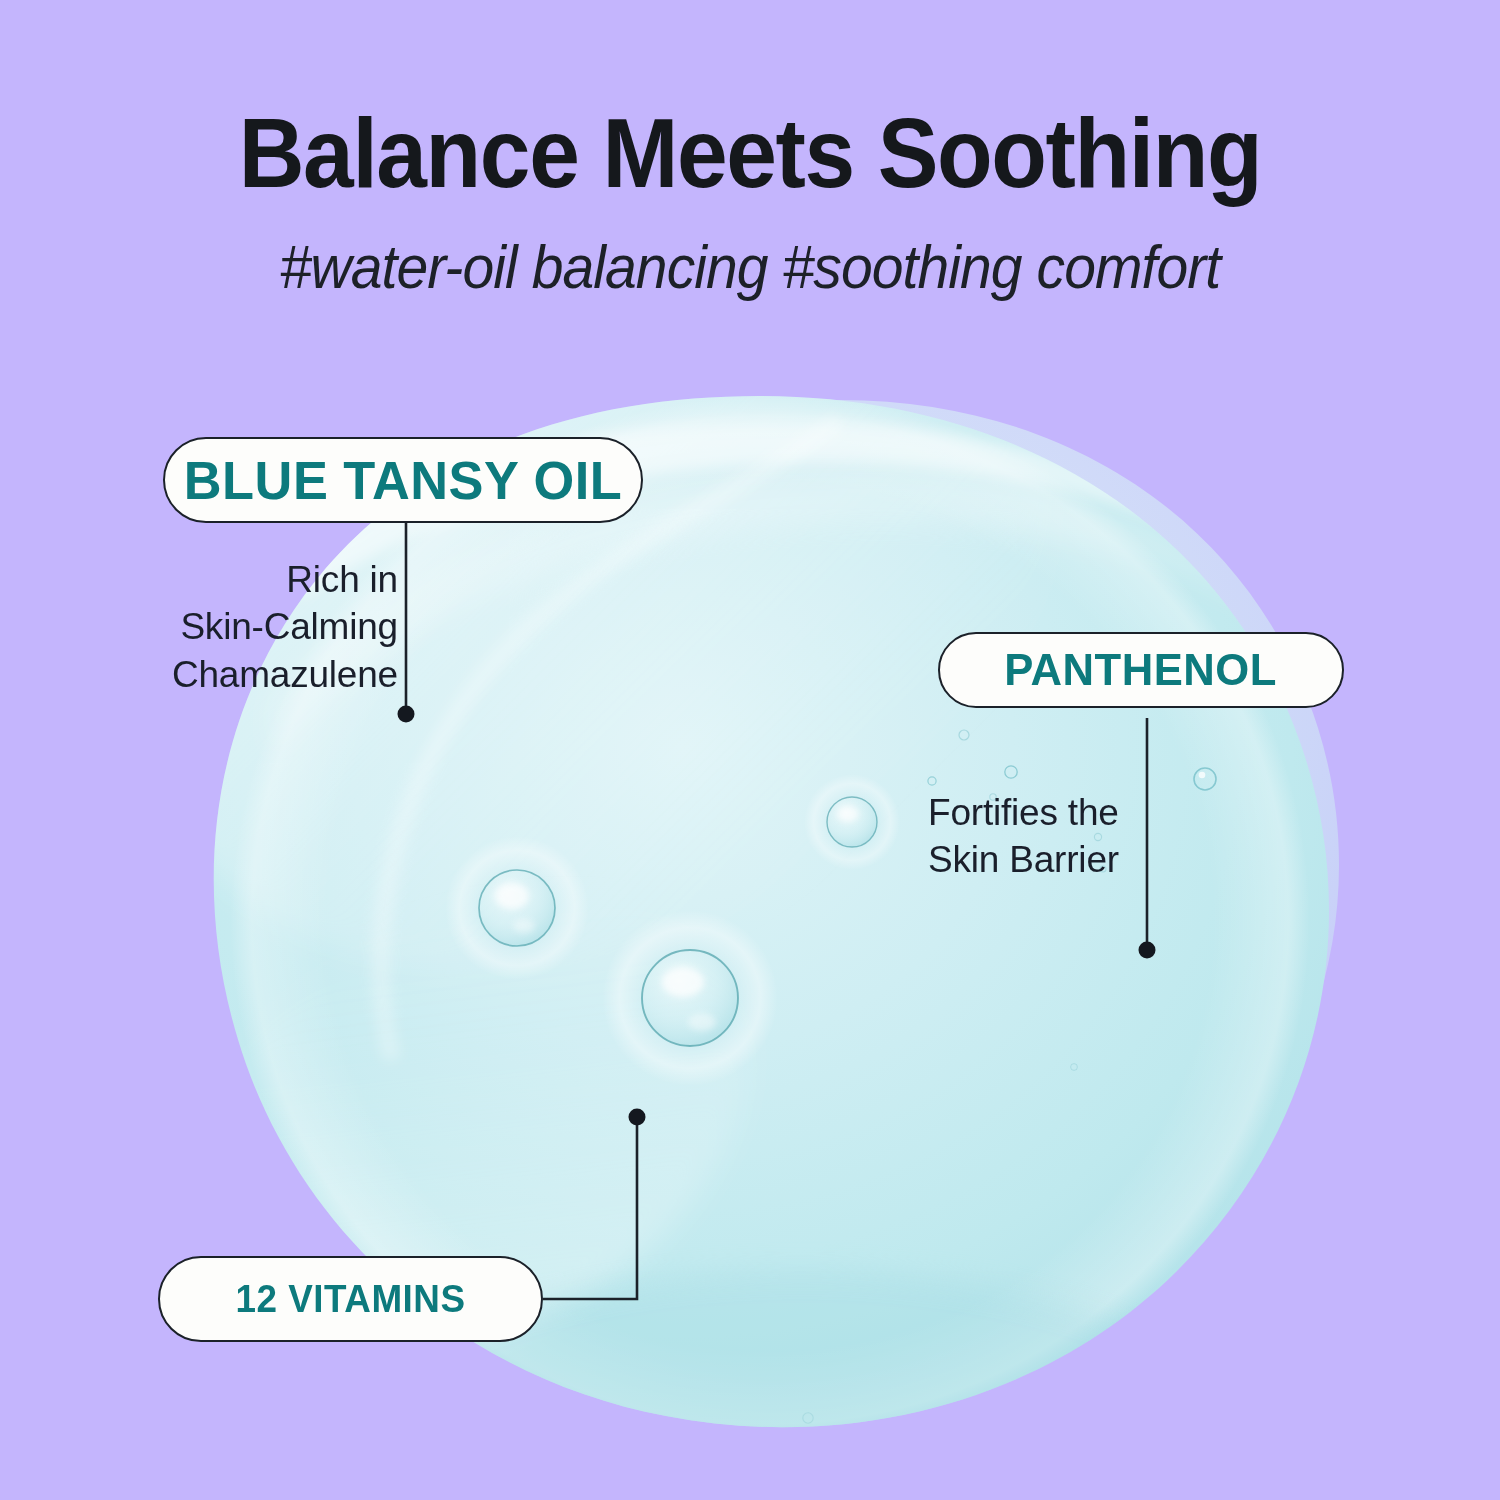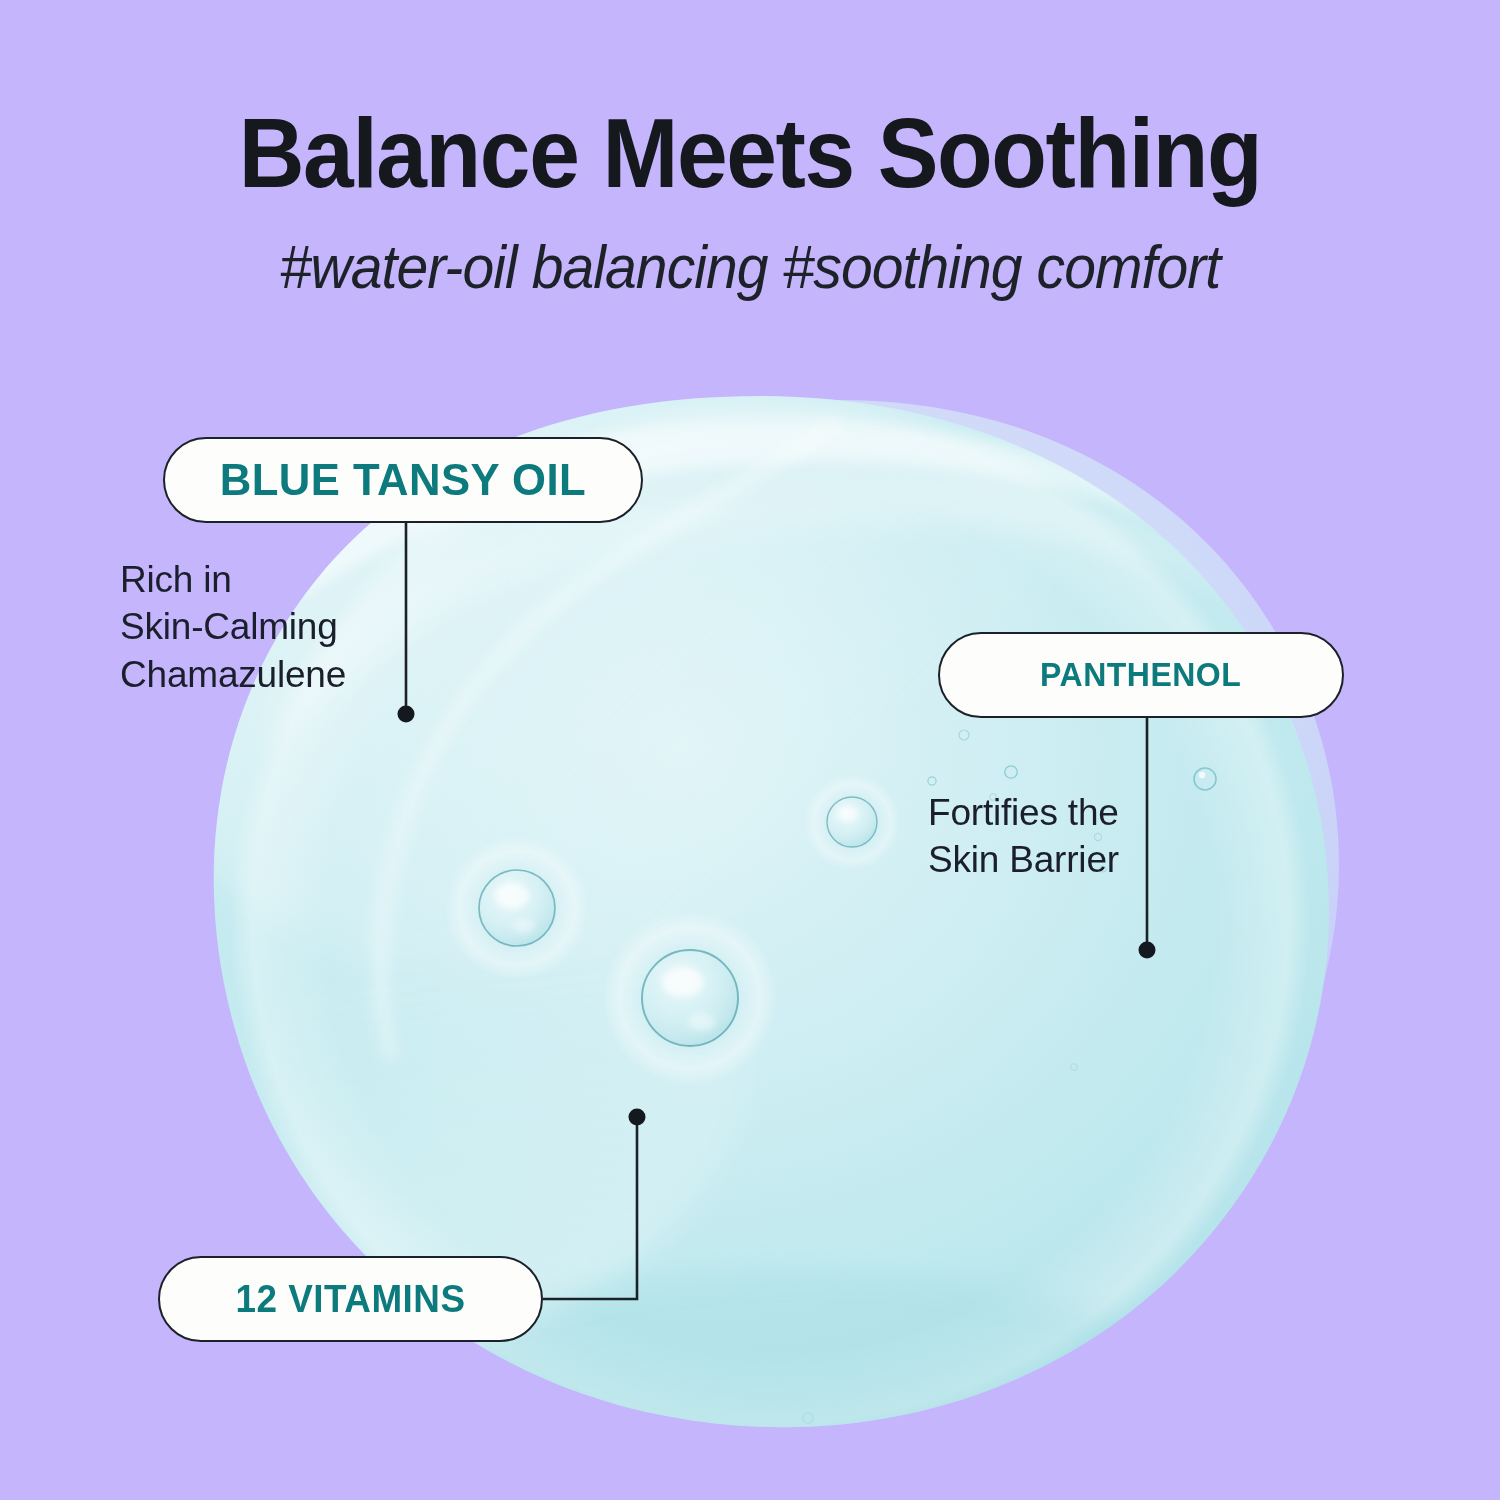--- a/index.html
+++ b/index.html
@@ -73,48 +73,48 @@
     font-weight: 700;
     letter-spacing: 0.5px;
     white-space: nowrap;
     box-sizing: border-box;
   }
   .pill span { transform: scaleX(0.97); display:block; }
 
   #pill-blue-tansy {
     left: 163px; top: 437px;
     width: 480px; height: 86px;
-    font-size: 45px;
+    font-size: 54px;
   }
   #pill-panthenol {
     left: 938px; top: 632px;
-    width: 406px; height: 86px;
-    font-size: 33px;
+    width: 406px; height: 76px;
+    font-size: 45px;
   }
   #pill-vitamins {
     left: 158px; top: 1256px;
     width: 385px; height: 86px;
     font-size: 38px;
   }
 
   
   .desc {
     position: absolute;
     font-family: "Liberation Sans", sans-serif;
     font-weight: 400;
     font-size: 37px;
     line-height: 1.28;
     color: #1a1f2b;
     letter-spacing: -0.2px;
     white-space: pre-line;
   }
   #desc-blue-tansy {
-    left: 120px; top: 556px;
+    left: 128px; top: 556px;
     width: 270px;
-    text-align: left;
+    text-align: right;
   }
   #desc-panthenol {
     left: 928px; top: 789px;
     width: 300px;
     text-align: left;
   }
   #desc-vitamins {
     left: 664px; top: 1170px;
     width: 300px;
     text-align: left;

